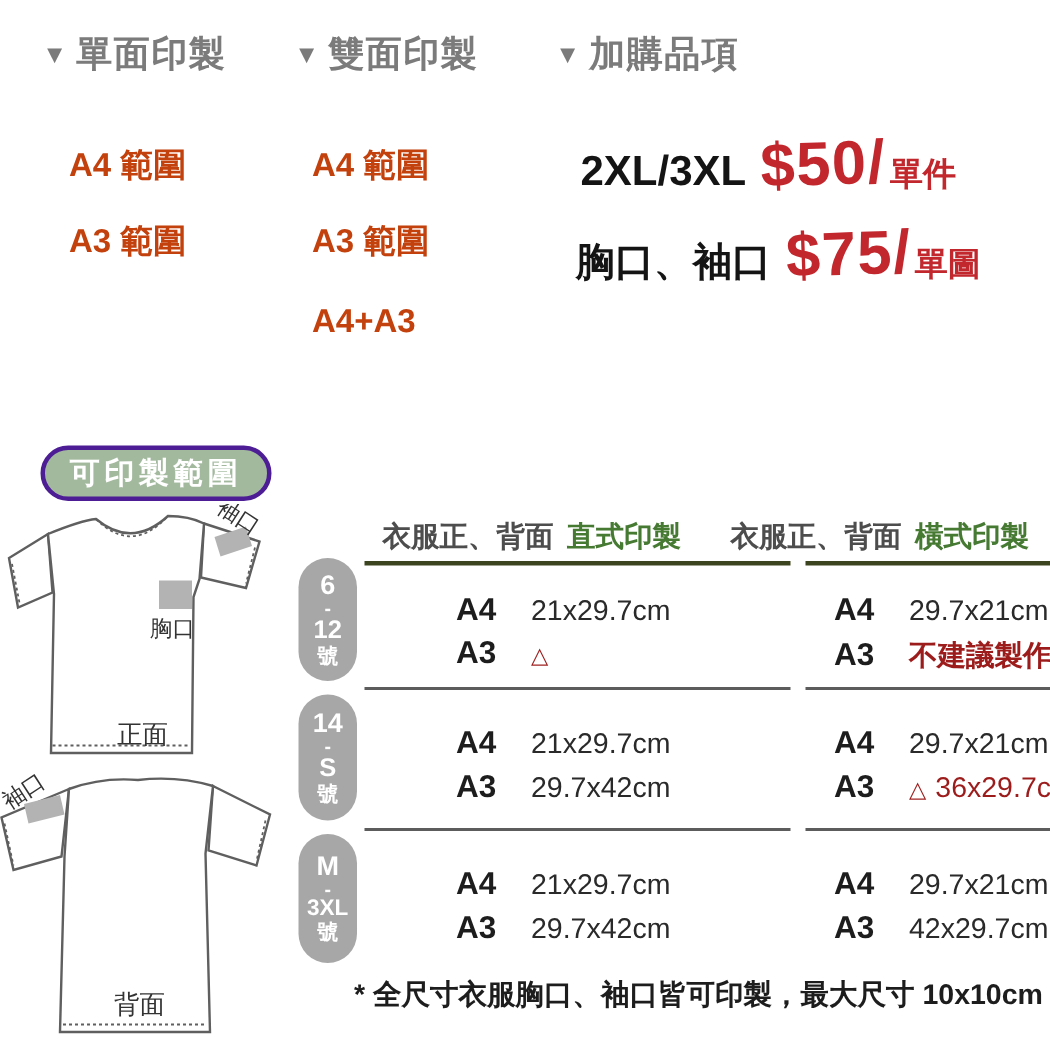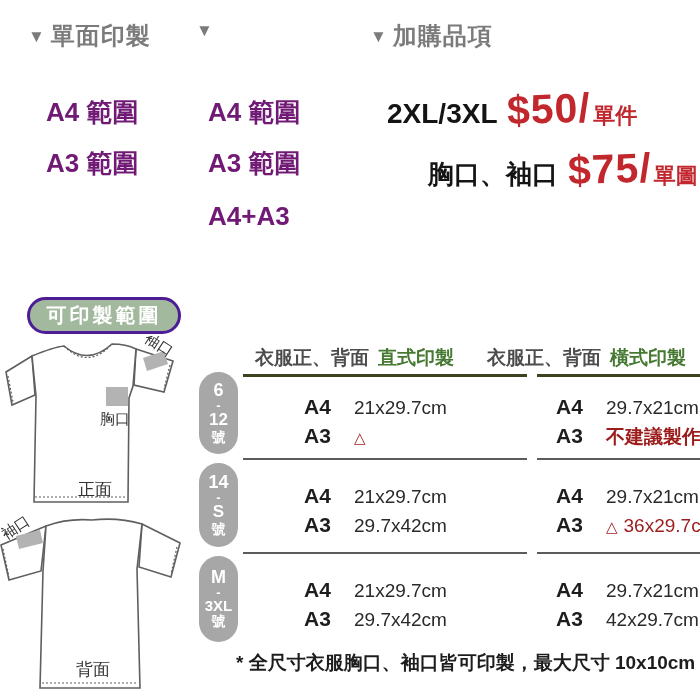--- a/index.html
+++ b/index.html
@@ -5,25 +5,25 @@
   html,body{margin:0;padding:0;background:#fff;}
   #canvas{
     position:relative;width:700px;height:700px;background:#ffffff;overflow:hidden;
     font-family:"Liberation Sans","DejaVu Sans",sans-serif;color:#1d1d1d;
   }
   .abs{position:absolute;}
   
   .sec-head{position:absolute;display:flex;align-items:center;gap:5px;
     color:#7b7b7b;font-size:24px;font-weight:600;letter-spacing:1px;white-space:nowrap;}
   .sec-head .tri{font-size:17px;transform:translateY(1px);}
-  .opt-item{position:absolute;font-size:26px;font-weight:600;color:#701a75;white-space:nowrap;}
+  .opt-item{position:absolute;font-size:22px;font-weight:600;color:#c2410c;white-space:nowrap;}
   
   .addon-row{position:absolute;display:flex;align-items:baseline;white-space:nowrap;}
   .addon-label{font-size:28px;font-weight:600;color:#141414;}
-  .addon-label.smaller{font-size:26px;margin-left:44px;}
+  .addon-label.smaller{font-size:26px;}
   .addon-price{font-size:41px;font-weight:bold;color:#c1272d;margin-left:10px;
     transform:rotate(-2deg);letter-spacing:1px;}
   .addon-unit{font-size:22px;font-weight:bold;color:#c1272d;margin-left:2px;}
   
   .badge{position:absolute;left:27px;top:297px;width:148px;height:31px;
     background:#a3b99e;border:3px solid #4c1d95;border-radius:20px;
     display:flex;align-items:center;justify-content:center;
     color:#ffffff;font-size:20px;font-weight:bold;letter-spacing:3px;}
   
   .pill{position:absolute;left:199px;width:39px;background:#a7a7a7;border-radius:20px;
@@ -49,20 +49,21 @@
 <body>
 
 <div id="canvas">
 
   <div class="sec-head" style="left:28px;top:20px;">
     <span class="tri">▼</span>
     <span>單面印製</span>
   </div>
   <div class="sec-head" style="left:196px;top:20px;">
     <span class="tri">▼</span>
+    <span>雙面印製</span>
   </div>
   <div class="sec-head" style="left:370px;top:20px;">
     <span class="tri">▼</span>
     <span>加購品項</span>
   </div>
 
   <div class="opt-item" style="left:46px;top:95px;">A4 範圍</div>
   <div class="opt-item" style="left:46px;top:146px;">A3 範圍</div>
 
   <div class="opt-item" style="left:208px;top:95px;">A4 範圍</div>

